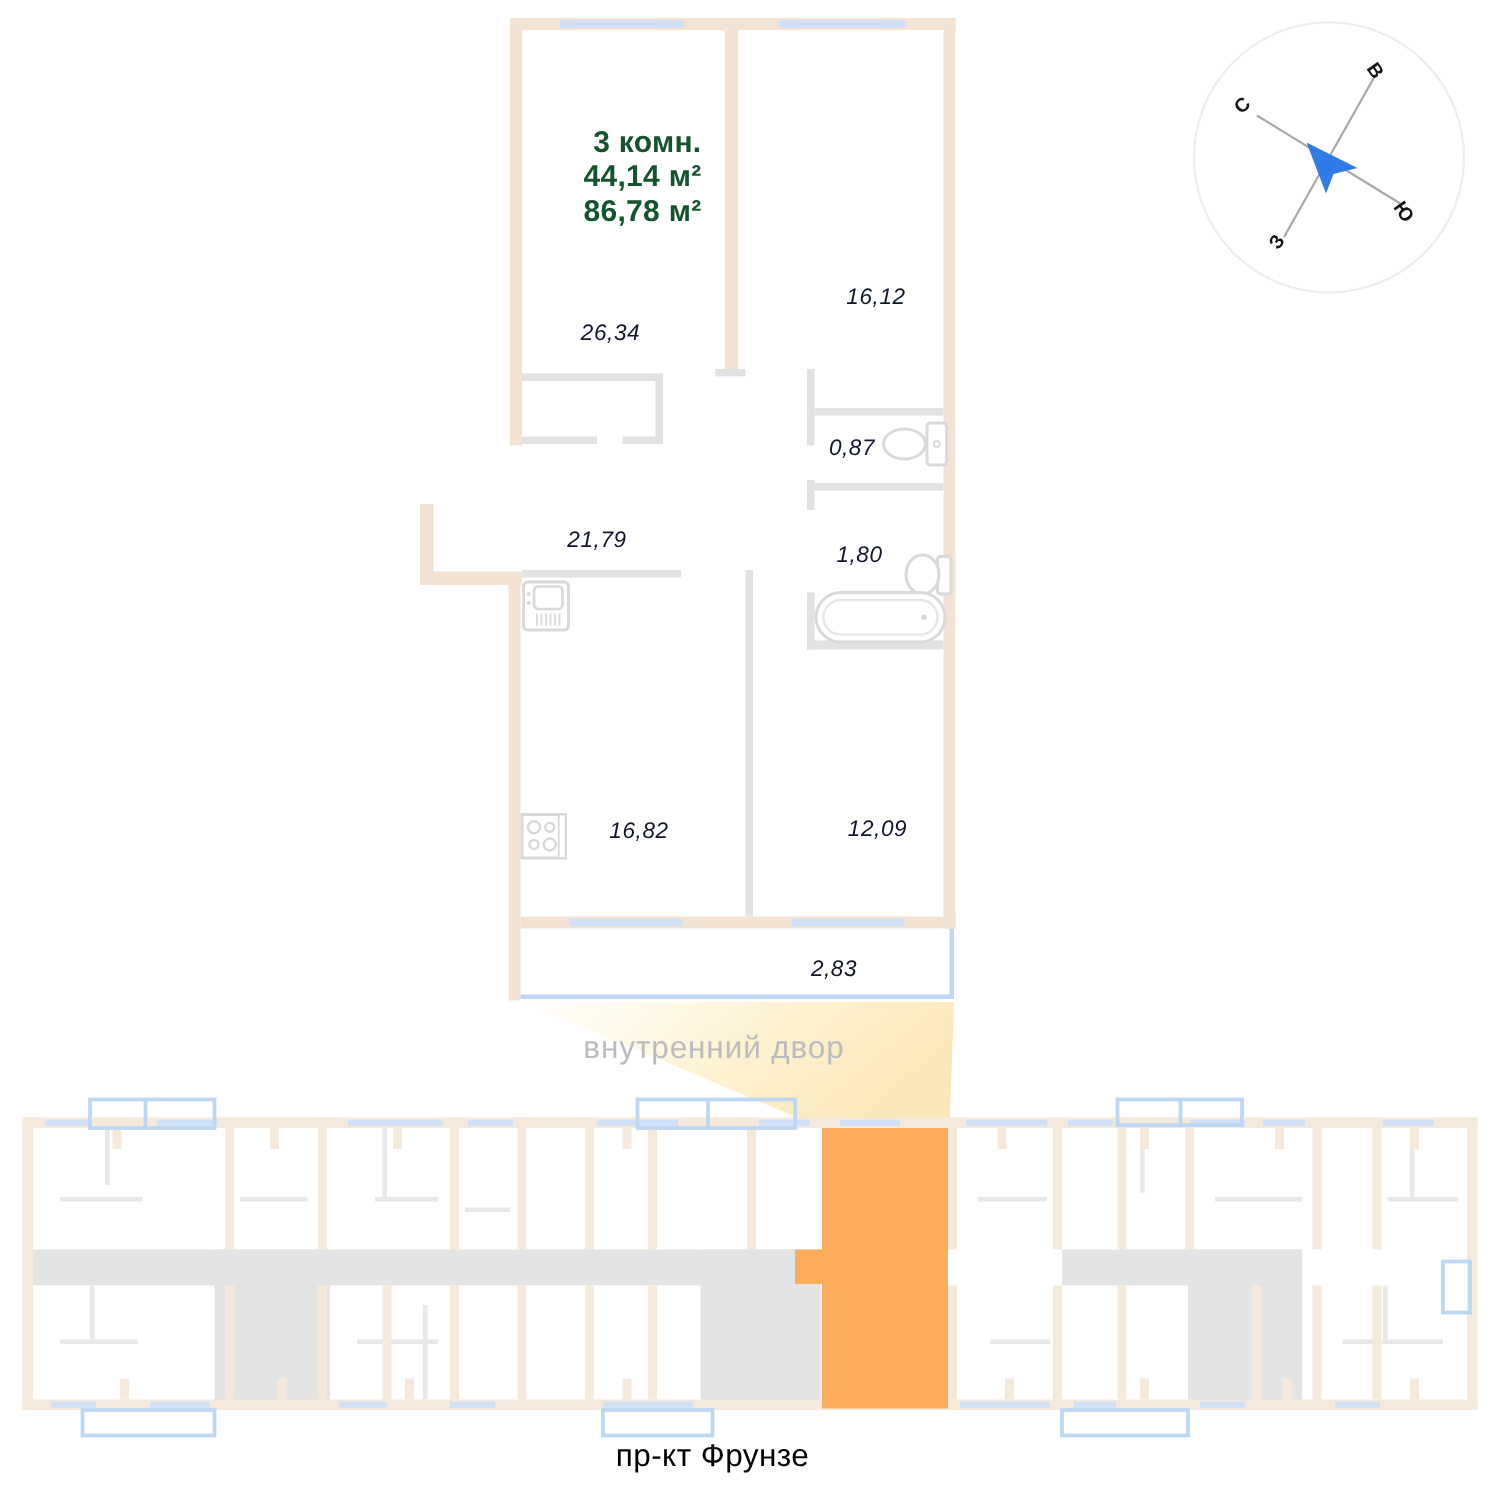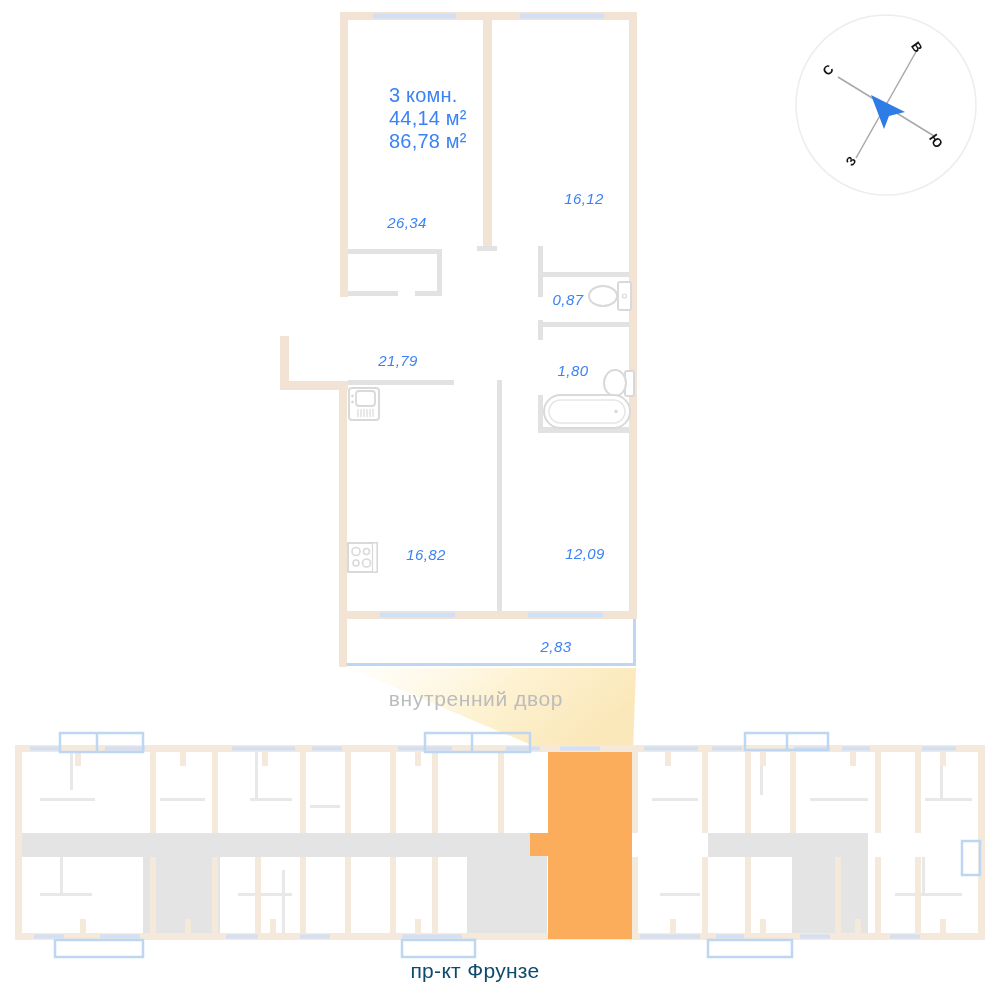--- a/index.html
+++ b/index.html
@@ -1,25 +1,25 @@
 <!DOCTYPE html>
 <html><head>
 <meta charset="utf-8">
 <style>
   html,body{margin:0;padding:0;background:#ffffff;width:1000px;height:1000px;overflow:hidden;
     font-family:"Liberation Sans", sans-serif;}
   .stage{position:relative;width:1000px;height:1000px;background:#fff;}
   .stage svg{position:absolute;left:0;top:0;}
-  .unit-card{position:absolute;left:389px;top:84px;color:#3b82f6;font-size:20px;line-height:23px;
-    letter-spacing:.2px;font-weight:400;}
+  .unit-card{position:absolute;left:389px;top:84px;color:#14532d;font-size:20px;line-height:23px;
+    letter-spacing:.2px;font-weight:700;text-align:right;}
   .area-label{position:absolute;transform:translate(-50%,-50%);font-style:italic;font-size:15px;
-    color:#3b82f6;letter-spacing:.4px;white-space:nowrap;}
+    color:#0f172a;letter-spacing:.4px;white-space:nowrap;}
   .caption{position:absolute;transform:translate(-50%,-50%);font-size:21px;white-space:nowrap;}
   .courtyard{color:#bcbcbc;letter-spacing:.6px;}
-  .street{color:#0c4a6e;letter-spacing:.3px;}
+  .street{color:#000000;letter-spacing:.3px;}
   .compass-letter{position:absolute;font-size:13px;font-weight:700;color:#141414;white-space:nowrap;}
 </style>
 </head>
 <body>
 
 <div class="stage">
 
 <svg width="1000" height="1000" viewBox="0 0 1000 1000">
   <defs>
     <linearGradient id="beamGrad" x1="0" y1="0" x2="1" y2="0.35">

